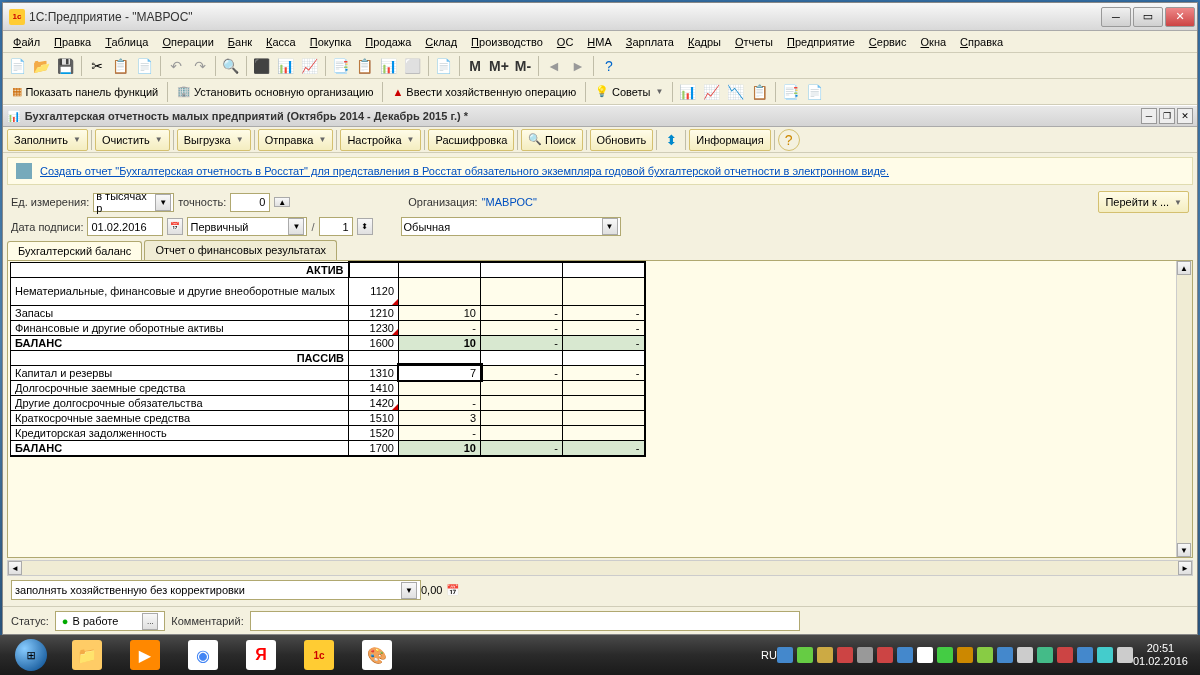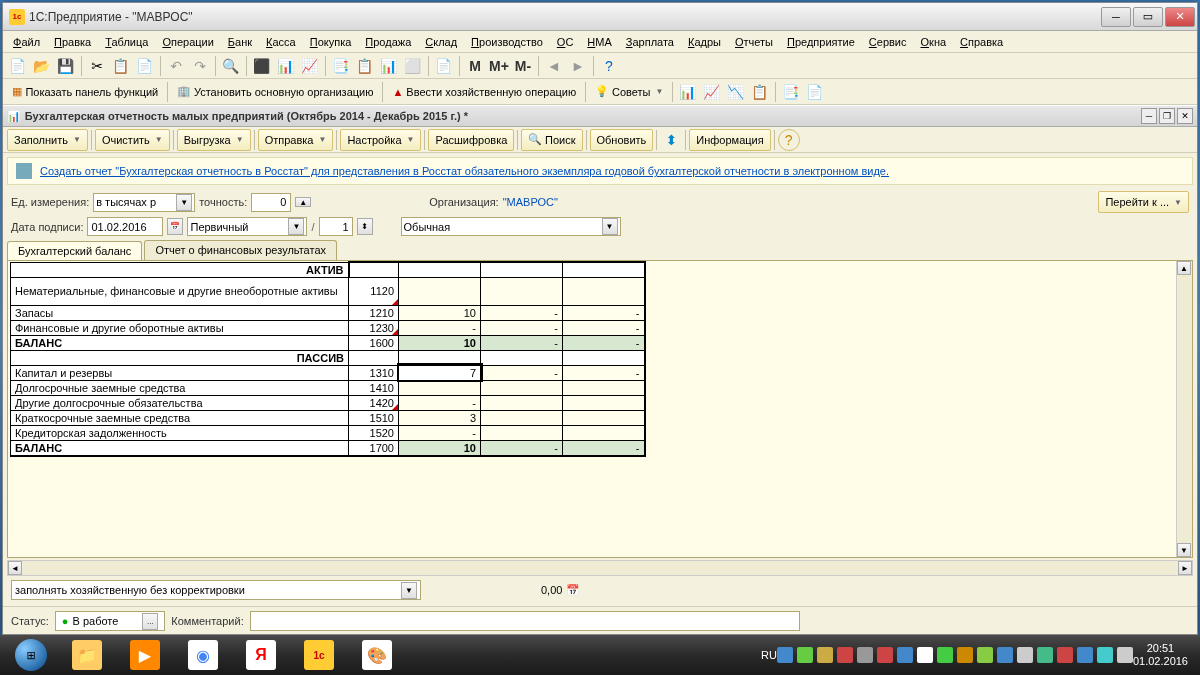--- a/index.html
+++ b/index.html
@@ -45,21 +45,21 @@
 .balance-table td.code-cell { width: 50px; text-align: right; }
 .balance-table td.val-cell { width: 82px; text-align: right; background: #fffdeb; }
 .balance-table td.val-cell.green { background: #d8e8d0; }
 .balance-table td.val-cell.selected { background: #fff; outline: 2px solid #000; }
 .balance-table td.bold { font-weight: bold; }
 .vscroll { position: absolute; right: 0; top: 0; bottom: 0; width: 16px; background: #f0ecd4; border-left: 1px solid #ccc; }
 .vscroll-btn { width: 14px; height: 14px; border: 1px solid #aaa; background: linear-gradient(to bottom,#f8f8f8,#e0e0e0); display: flex; align-items: center; justify-content: center; font-size: 8px; cursor: pointer; }
 .hscroll { height: 16px; background: #f0ecd4; margin: 2px 4px 0 4px; border: 1px solid #ccc; display: flex; }
 .bottom-area { padding: 4px 8px; }
 .bottom-select { width: 410px; height: 20px; border: 1px solid #b0a870; background: #fff; display: flex; align-items: center; padding: 0 3px; }
-.bottom-amount { display: inline-flex; align-items: center; margin-left: 120px; }
+.bottom-amount { display: inline-flex; align-items: center; }
 .status-row { display: flex; align-items: center; padding: 4px 8px; gap: 6px; border-top: 1px solid #d0cdb8; margin-top: 2px; }
 .status-box { height: 20px; padding: 0 6px; border: 1px solid #b0a870; background: #fff; display: flex; align-items: center; gap: 4px; }
 .comment-box { height: 20px; width: 550px; border: 1px solid #b0a870; background: #fff; }
 .action-bar { display: flex; align-items: center; justify-content: flex-end; padding: 4px 8px; gap: 8px; border-top: 1px solid #d0cdb8; }
 .action-btn { height: 22px; padding: 0 10px; border: 1px solid #aaa; background: linear-gradient(to bottom, #f8f8f8, #e8e8e8); border-radius: 2px; cursor: pointer; display: flex; align-items: center; gap: 3px; }
 .action-btn.ok { font-weight: bold; }
 .doc-tabs { height: 24px; background: #f4f1df; display: flex; align-items: center; padding: 0 4px; gap: 2px; border-top: 1px solid #d0cdb8; }
 .doc-tab { height: 20px; padding: 0 8px; border: 1px solid #b0a870; background: #f0ecd4; display: flex; align-items: center; gap: 4px; cursor: pointer; font-size: 10px; border-radius: 2px; }
 .doc-tab.active { background: #fffce8; }
 .doc-tab-icon { width: 12px; height: 12px; }
@@ -236,21 +236,21 @@
     <div class="tb-btn" style="color:#c80;border:1px solid #d4c070;border-radius:50%">?</div>
   </div>
 
   <div class="link-bar">
     <div class="link-icon"></div>
     <a>Создать отчет "Бухгалтерская отчетность в Росстат" для представления в Росстат обязательного экземпляра годовой бухгалтерской отчетности в электронном виде.</a>
   </div>
 
   <div class="form-row">
     <span class="form-label">Ед. измерения:</span>
-    <div class="form-select" style="width:102px">
+    <div class="form-select" style="width:81px">
         <span style="flex:1">в тысячах р</span>
         <div class="sel-btn">▼</div>
       </div>
     <span class="form-label">точность:</span>
     <div class="form-select" style="width:40px">
         <span style="flex:1;text-align:right;padding-right:2px">0</span>
       </div>
     <div class="sel-btn" style="height:10px">▲</div>
     <span style="width:110px"></span>
     <span class="form-label">Организация:</span>
@@ -288,21 +288,21 @@
     <table class="balance-table">
       <tbody>
           <tr>
             <td class="name-cell header-cell">АКТИВ</td>
             <td class="code-cell" style="border-left:2px solid #000;border-top:2px solid #000"></td>
             <td class="val-cell" style="background:#fff;border-top:2px solid #000"></td>
             <td class="val-cell" style="background:#fff;border-top:2px solid #000"></td>
             <td class="val-cell" style="background:#fff;border-top:2px solid #000;border-right:2px solid #000"></td>
           </tr>
       <tr>
-            <td class="name-cell" style="height:28px">Нематериальные, финансовые и другие внеоборотные активы</td>
+            <td class="name-cell" style="height:28px">Нематериальные, финансовые и другие внеоборотные малых</td>
             <td class="code-cell red-corner">1120</td>
             <td class="val-cell"></td>
             <td class="val-cell"></td>
             <td class="val-cell" style="border-right:2px solid #000"></td>
           </tr>
       <tr>
             <td class="name-cell">Запасы</td>
             <td class="code-cell">1210</td>
             <td class="val-cell">10</td>
             <td class="val-cell">-</td>

